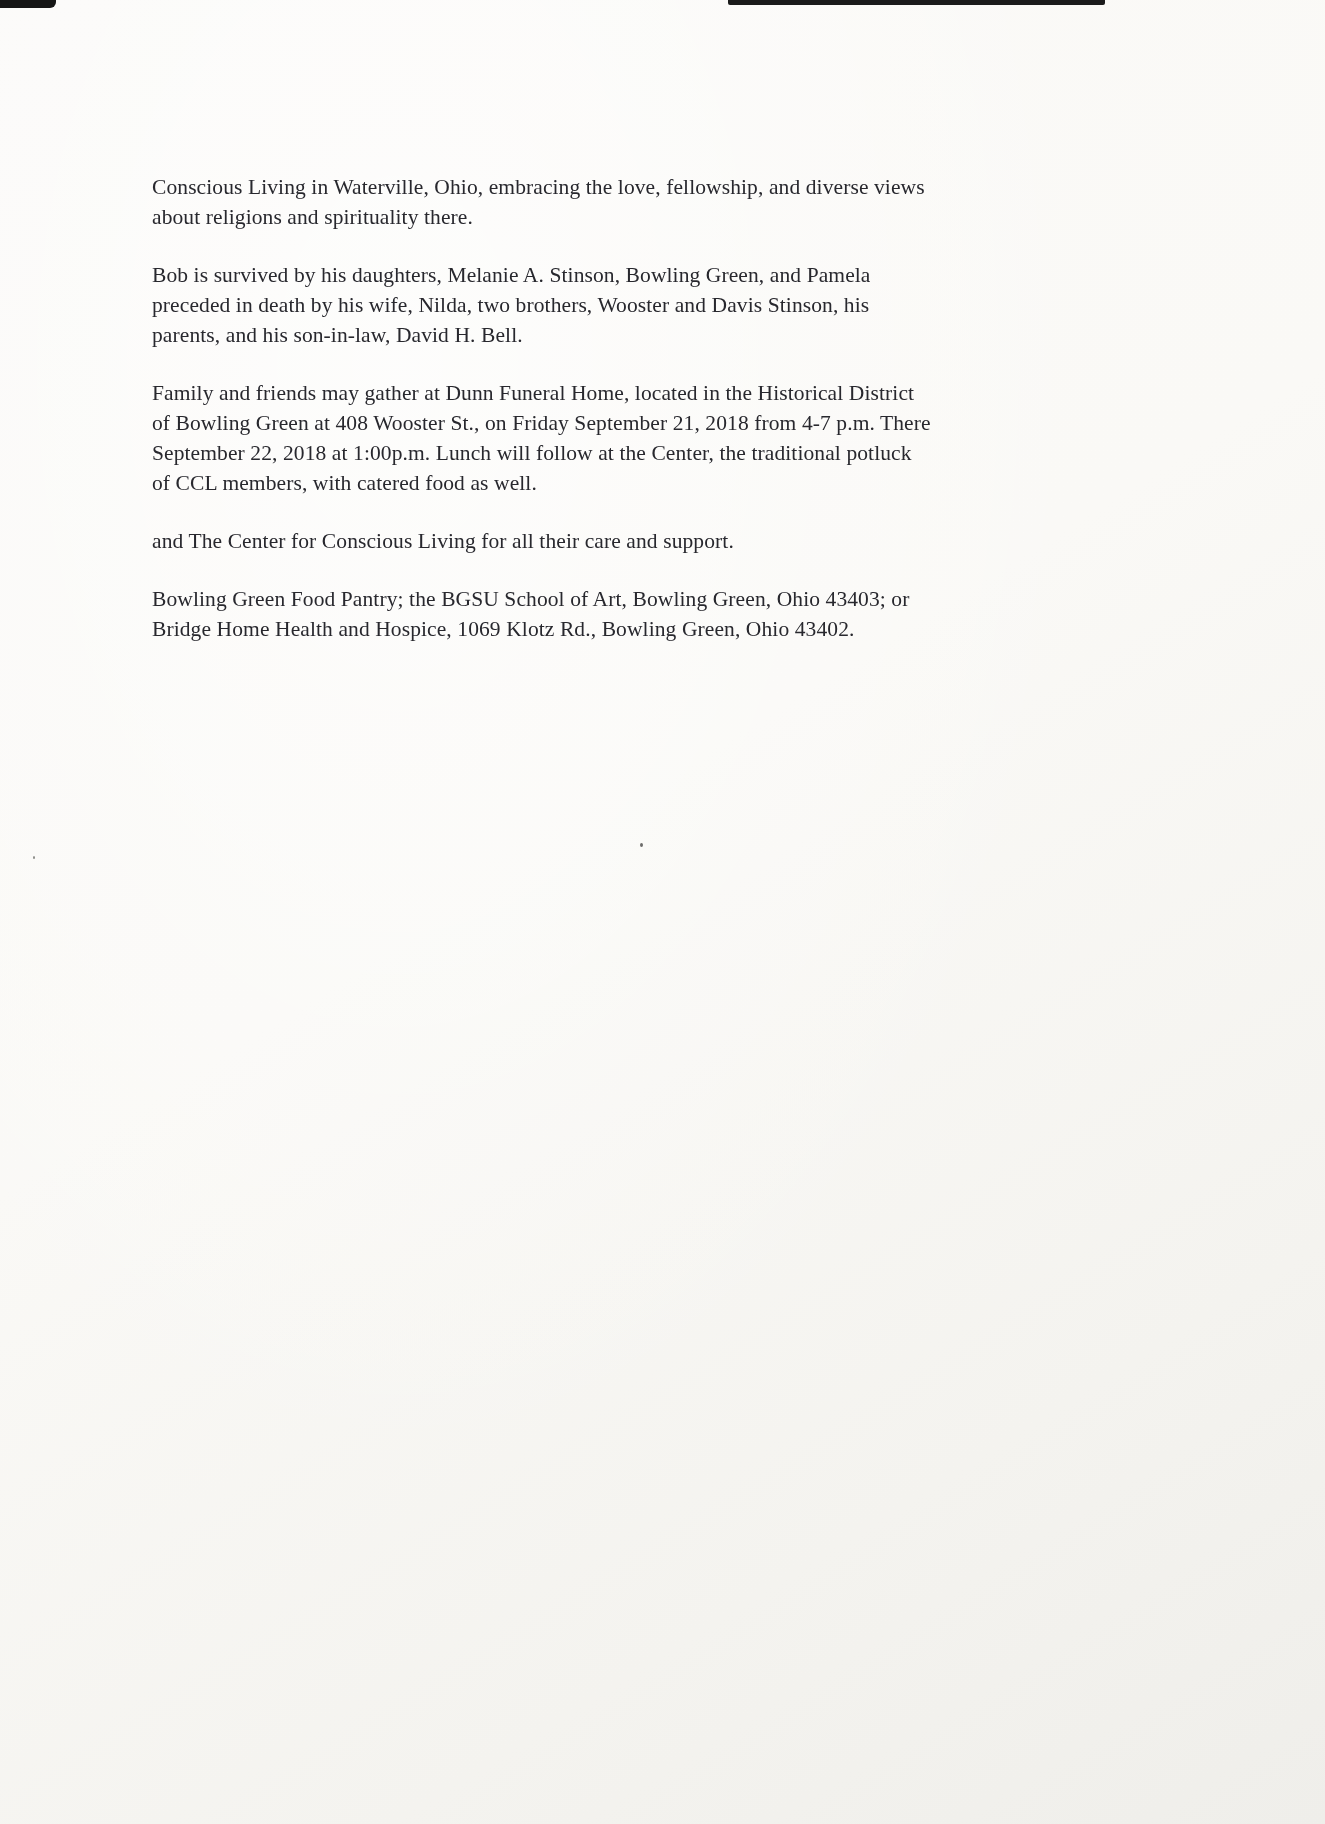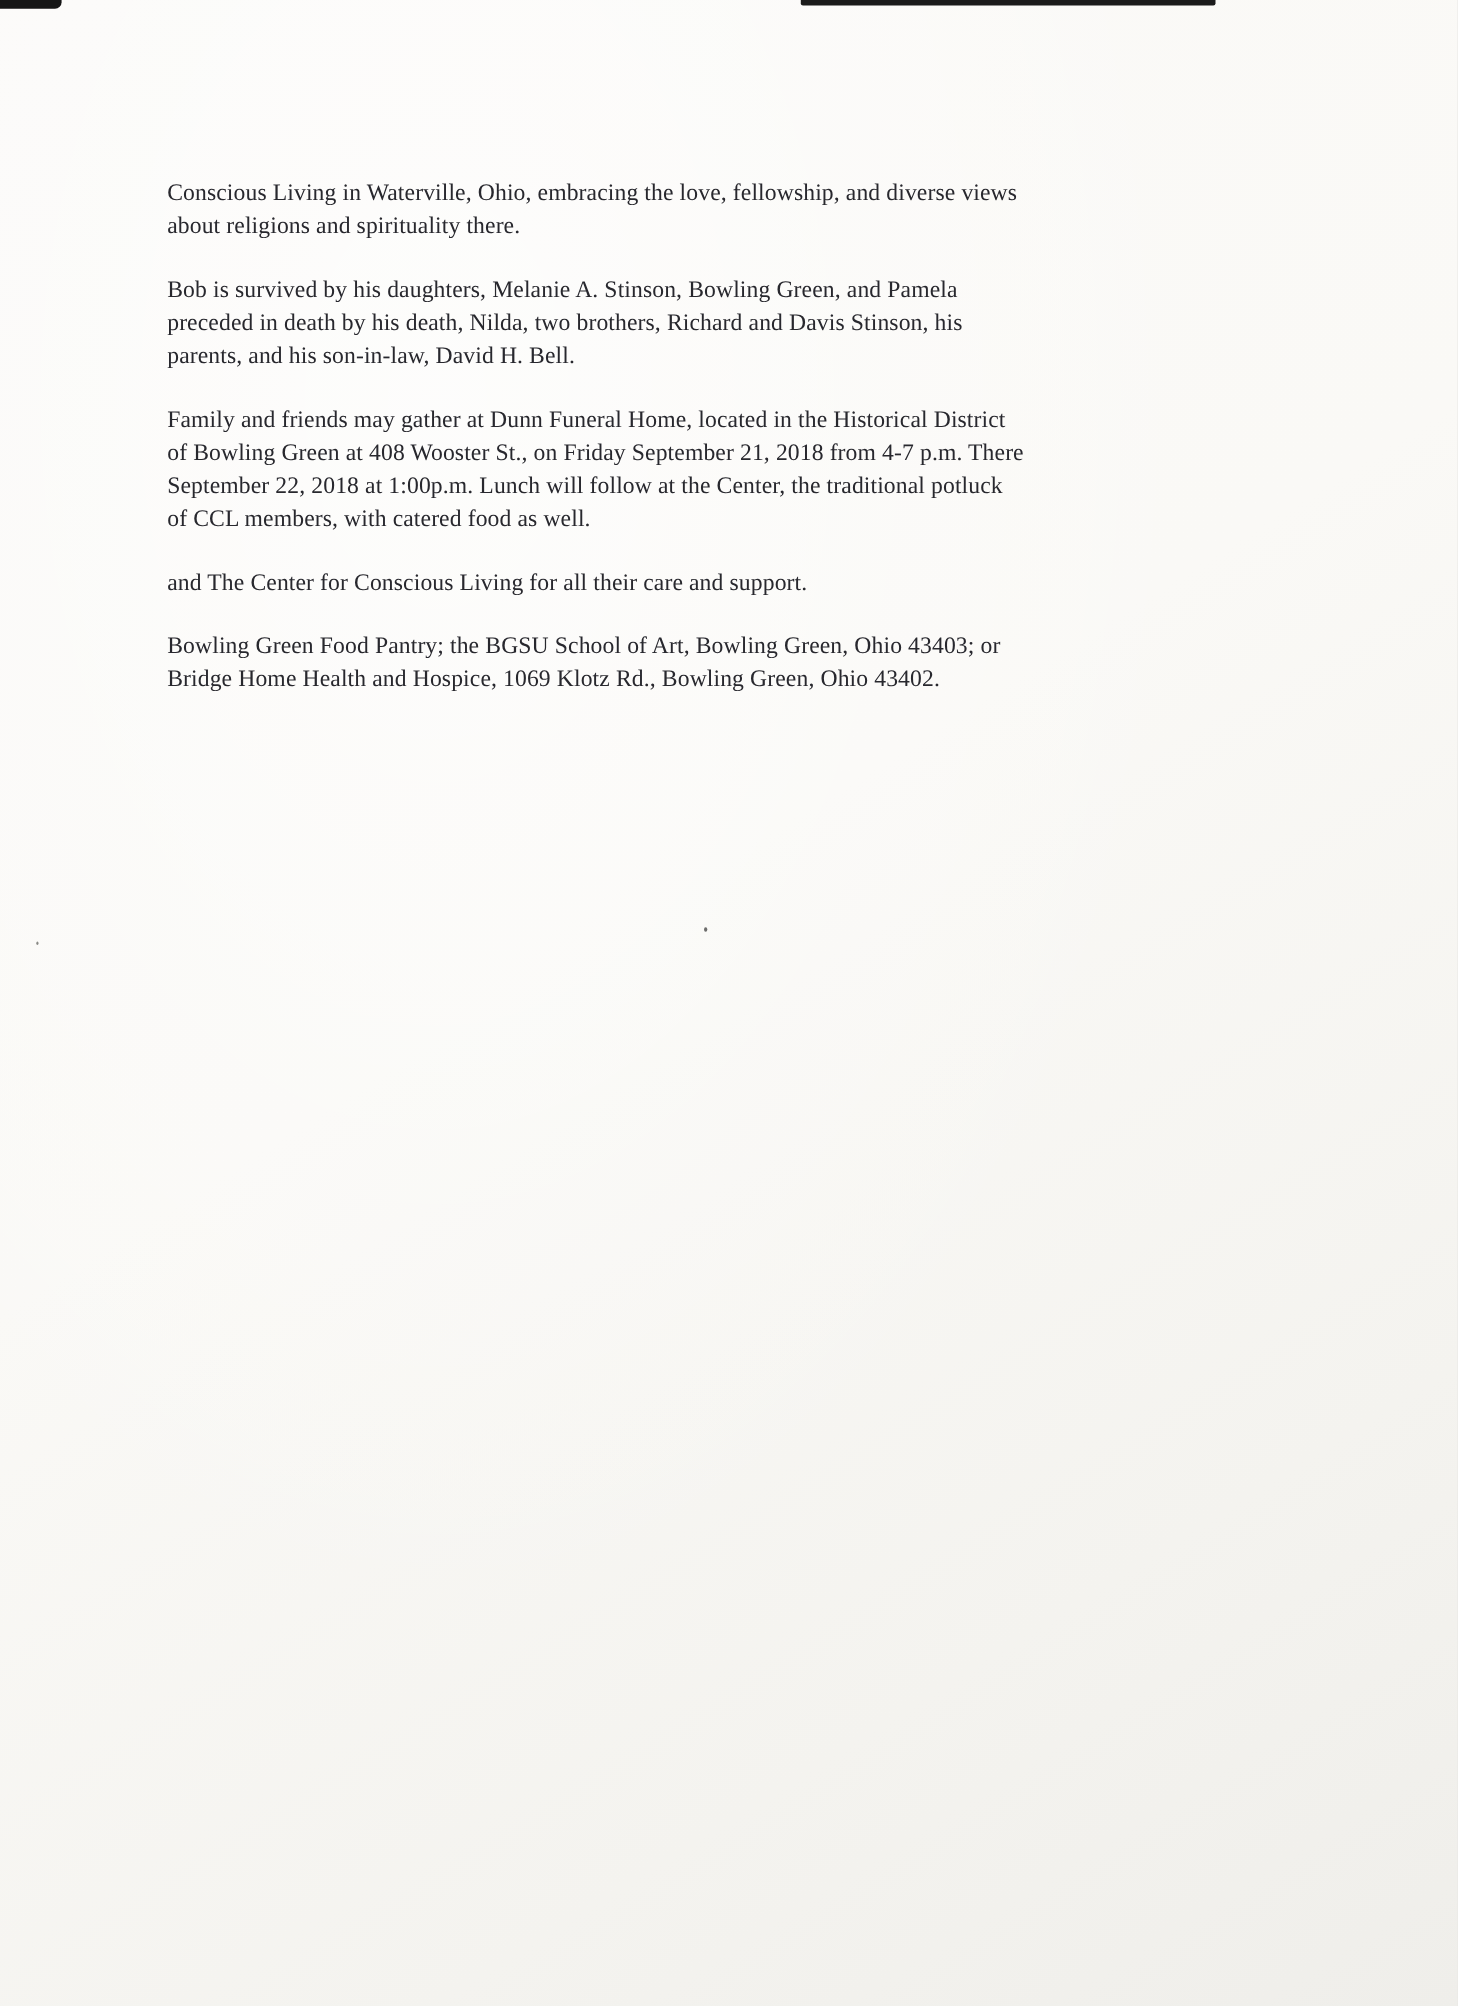--- a/index.html
+++ b/index.html
@@ -56,21 +56,21 @@
     left: 33px;
     top: 856px;
     width: 2px;
     height: 3px;
     background: #8a8a86;
     border-radius: 50%;
   }
   .text-block {
     position: absolute;
     left: 152px;
-    top: 160px;
+    top: 172px;
     width: 910px;
     color: #28282e;
     font-size: 21.5px;
     line-height: 30px;
     letter-spacing: 0.1px;
   }
   .paragraph {
     margin: 0 0 28px 0;
   }
   .line {
@@ -83,21 +83,21 @@
 <div class="page">
   <div class="artifact-top-line"></div>
   <div class="artifact-corner"></div>
   <main class="text-block">
       <div class="paragraph">
         <div class="line">Conscious Living in Waterville, Ohio, embracing the love, fellowship, and diverse views</div>
         <div class="line">about religions and spirituality there.</div>
       </div>
       <div class="paragraph">
         <div class="line">Bob is survived by his daughters, Melanie A. Stinson, Bowling Green, and Pamela</div>
-        <div class="line">preceded in death by his death, Nilda, two brothers, Richard and Davis Stinson, his</div>
+        <div class="line">preceded in death by his wife, Nilda, two brothers, Wooster and Davis Stinson, his</div>
         <div class="line">parents, and his son-in-law, David H. Bell.</div>
       </div>
       <div class="paragraph">
         <div class="line">Family and friends may gather at Dunn Funeral Home, located in the Historical District</div>
         <div class="line">of Bowling Green at 408 Wooster St., on Friday September 21, 2018 from 4-7 p.m. There</div>
         <div class="line">September 22, 2018 at 1:00p.m. Lunch will follow at the Center, the traditional potluck</div>
         <div class="line">of CCL members, with catered food as well.</div>
       </div>
       <div class="paragraph">
         <div class="line">and The Center for Conscious Living for all their care and support.</div>

